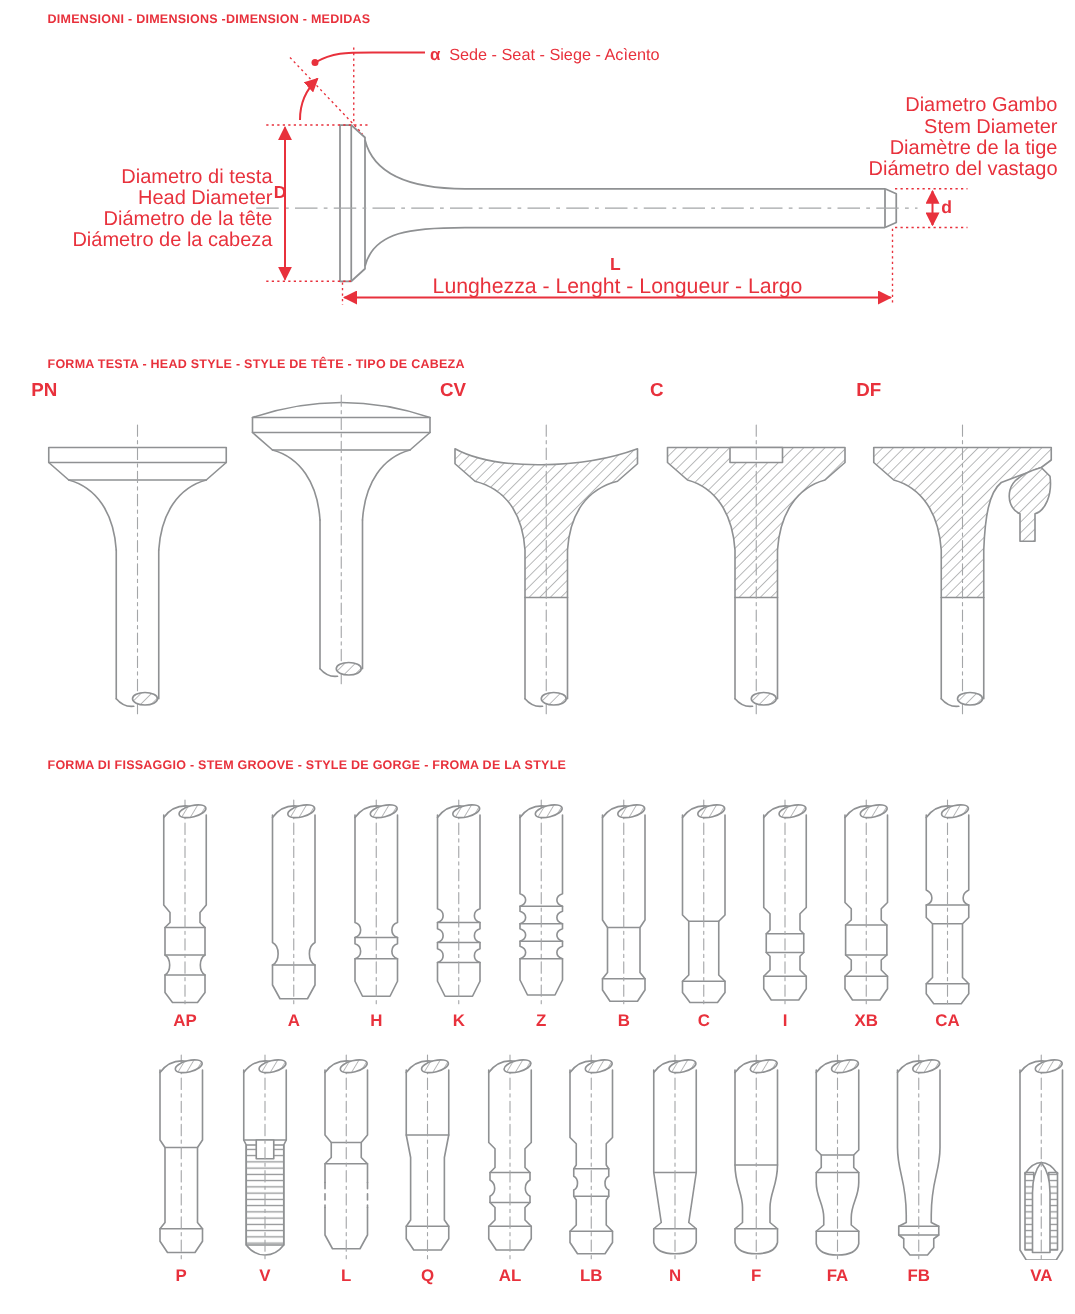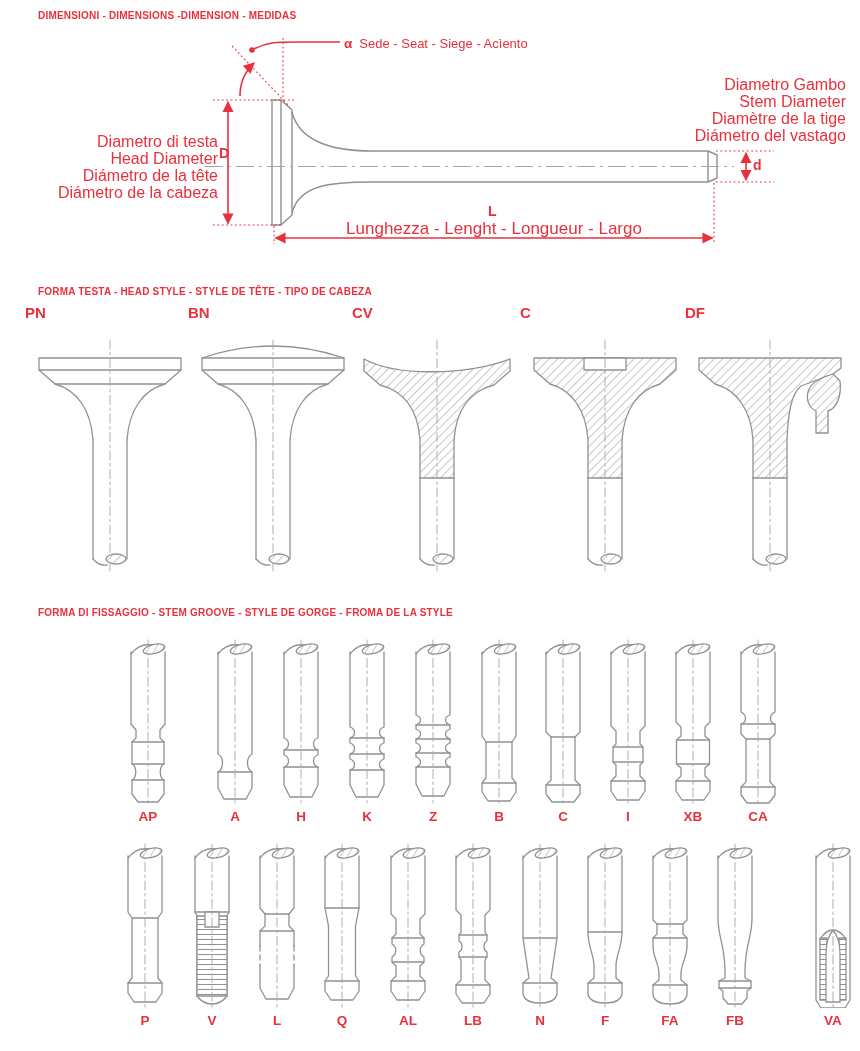--- a/index.html
+++ b/index.html
@@ -380,21 +380,20 @@
 
   <div class="sec-title t2">FORMA TESTA - HEAD STYLE - STYLE DE TÊTE - TIPO DE CABEZA</div>
 
   <div class="hcol" style="left:25px">
     <div class="hlabel">PN</div>
     <svg width="170" height="252" viewBox="0 0 170 252">
         <use href="#hd-pn"></use>
       </svg>
   </div>
   <div class="hcol" style="left:188px">
-    <div class="hlabel">BN</div>
     <svg width="170" height="252" viewBox="0 0 170 252">
         <use href="#hd-bn"></use>
       </svg>
   </div>
   <div class="hcol" style="left:352px">
     <div class="hlabel">CV</div>
     <svg width="170" height="252" viewBox="0 0 170 252">
         <use href="#hd-cv"></use>
       </svg>
   </div>

